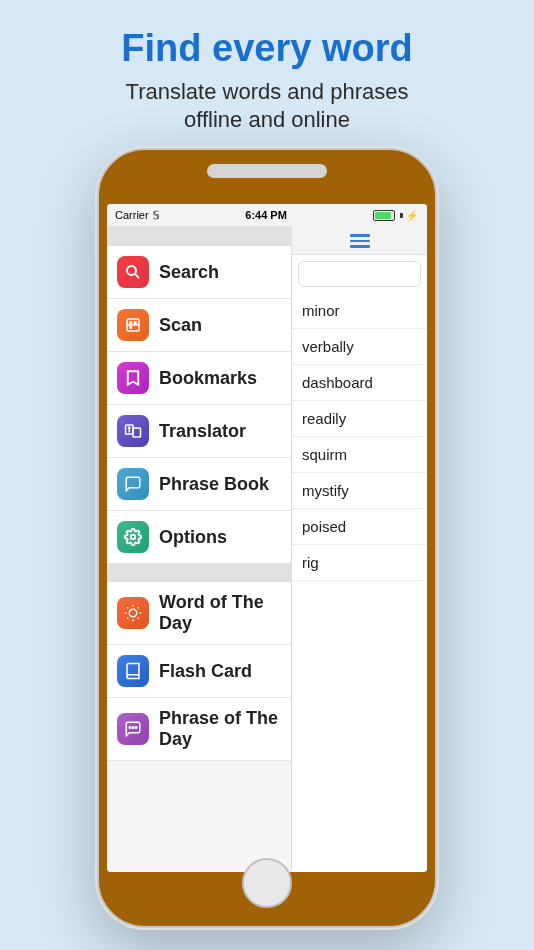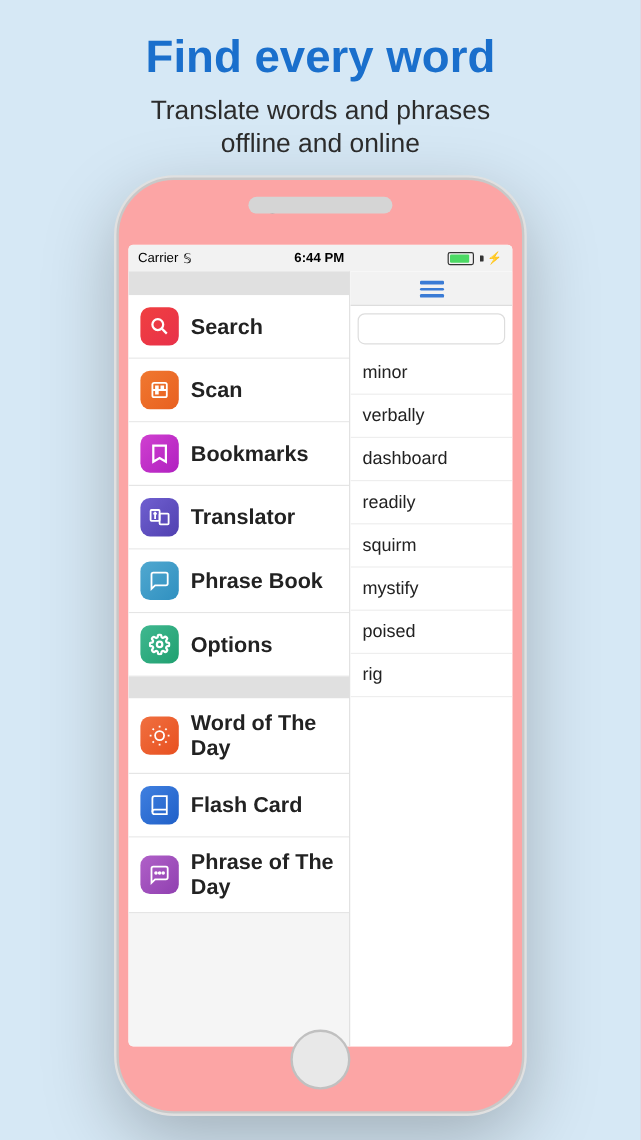--- a/index.html
+++ b/index.html
@@ -35,21 +35,21 @@
     }
 
     
     .phone-frame {
       position: absolute;
       left: 50%;
       transform: translateX(-50%);
       top: 148px;
       width: 340px;
       height: 780px;
-      background: #fca5a5;
+      background: #a16207;
       border-radius: 48px;
       border: 2px solid #c8c8c8;
       box-shadow: 0 0 0 2px #e0e0e0, 0 20px 60px rgba(0,0,0,0.25);
       overflow: hidden;
     }
 
     
     .phone-top-bar {
       position: absolute;
       top: 14px;

